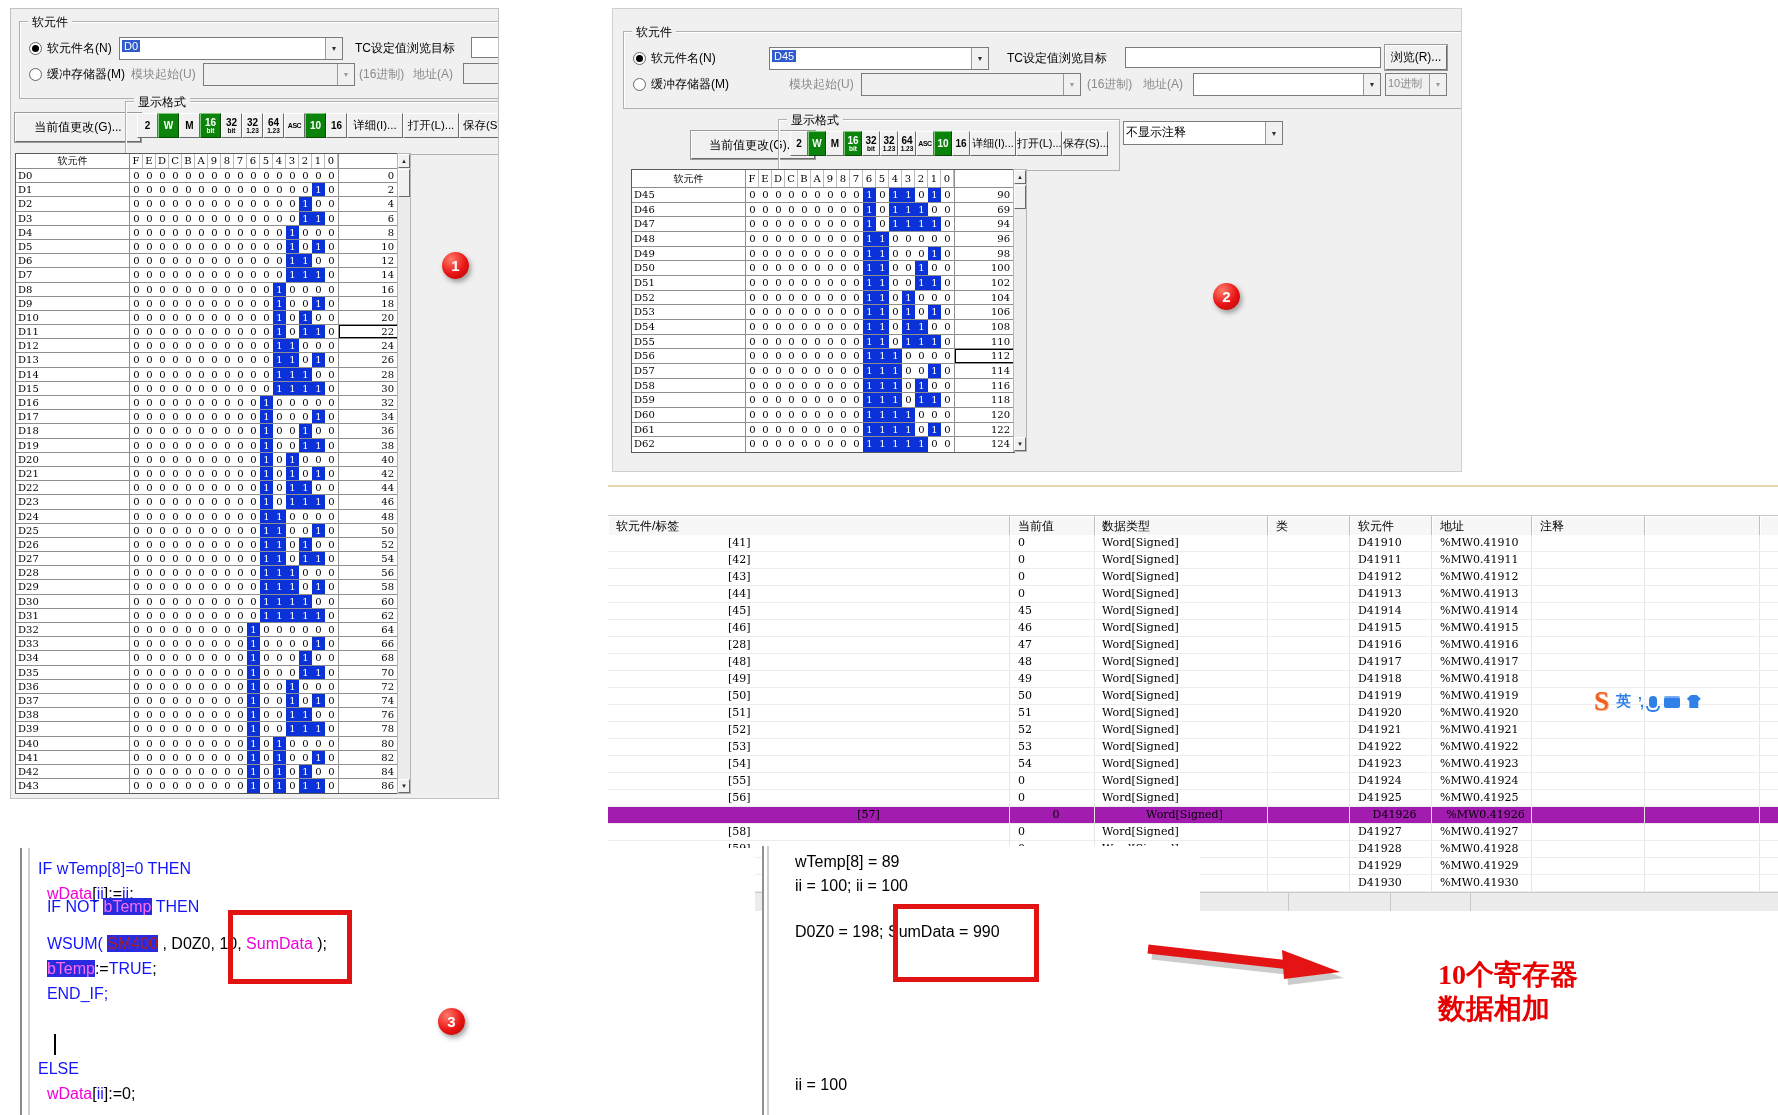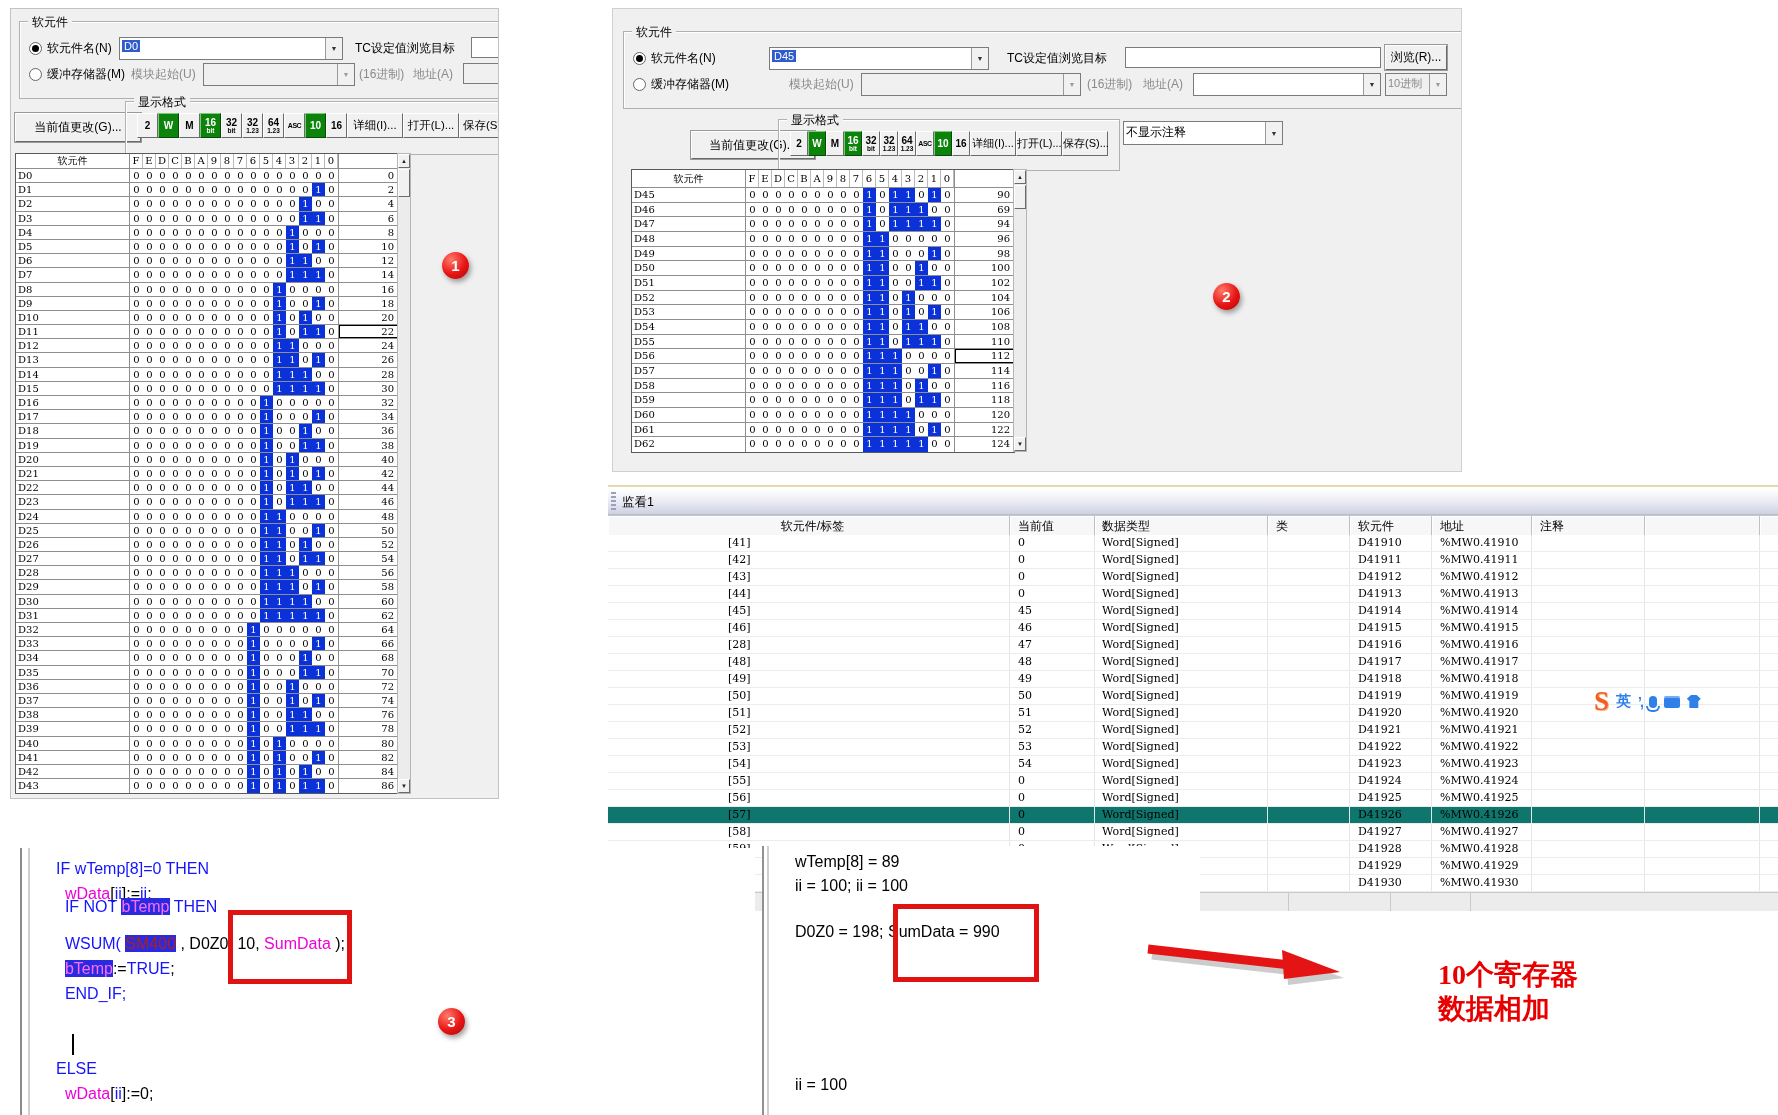--- a/index.html
+++ b/index.html
@@ -78,35 +78,35 @@
   .wtitle .grip{position:absolute;left:3px;top:3px;bottom:3px;width:5px;
        background:repeating-linear-gradient(180deg,#9aa0b8 0 2px,transparent 2px 4px);}
   .wtitle .txt{position:absolute;left:14px;top:5px;font-size:12.5px;}
   .whead{position:absolute;left:0;right:0;top:28px;height:19px;display:flex;
        background:#f7f7f7;border-top:1px solid #c6c6c6;border-bottom:1px solid #b8b8b8;}
   .whc{box-sizing:border-box;border-right:1px solid #c0c0c0;font-size:12px;padding:2px 0 0 8px;
        box-shadow:inset 1px 1px 0 #fff;white-space:nowrap;overflow:hidden;flex:none;}
   .wrows{position:absolute;left:0;right:0;top:48px;}
   .wrow{display:flex;height:17px;line-height:16px;border-bottom:1px solid #ececec;
        box-sizing:border-box;background:#fff;}
-  .wrow.sel{background:#0f766e;}
+  .wrow.sel{background:#a21caf;text-align:center;}
   .wc{box-sizing:border-box;border-right:1px solid #e6e6e6;font-family:"DejaVu Serif",serif;
        font-size:11px;white-space:nowrap;overflow:hidden;flex:none;}
   .c0{width:402px;padding-left:120px;} .c1{width:85px;padding-left:8px;}
   .c2{width:173px;padding-left:7px;}  .c3{width:82px;}
   .c4{width:82px;padding-left:8px;}   .c5{width:100px;padding-left:8px;}
   .c6{width:113px;} .c7{width:115px;} .c8{flex:1;border-right:none;}
   .wstrip{position:absolute;left:0;right:0;top:405px;height:18px;background:#ececec;
        border-top:1px solid #c9c9c9;}
   .wstrip i{position:absolute;top:0;bottom:0;width:1px;background:#c9c9c9;}
 
   
   .codepane{position:absolute;background:#fff;font-size:16px;font-family:"Liberation Sans",sans-serif;}
   .cmargin{position:absolute;width:6px;border-left:2px solid #8a8a8a;border-right:2px solid #cfcfcf;}
-  .cline{position:absolute;left:28px;white-space:pre;height:25px;line-height:22px;margin-left:18px;}
+  .cline{position:absolute;left:28px;white-space:pre;height:25px;line-height:22px;}
   .seg-b{color:#1414ff;} .seg-m{color:#f000d8;} .seg-k{color:#000;}
   .seg-sb{color:#ff6df2;background:#2a2ae0;} .seg-sr{color:#a82222;background:#2a2ae0;}
   .cursorbar{display:inline-block;width:2px;height:21px;background:#000;vertical-align:middle;margin-left:16px;}
 
   
   .vdivider{position:absolute;width:7px;background:#fff;border-left:2px solid #919191;
        border-right:2px solid #cfcfcf;box-sizing:border-box;}
   .monpane{position:absolute;background:#fff;}
   .monline{position:absolute;font-size:16px;color:#000;white-space:pre;}
   .redbox{position:absolute;border:5px solid #e01212;box-sizing:border-box;background:transparent;}
@@ -1573,26 +1573,22 @@
       </div>
     </div>
   <div class="sb" style="left:400px;top:160px;width:14px;height:283px;">
     <span class="ar" style="top:0;">▲</span>
     <span class="th" style="top:15px;height:24px;"></span>
     <span class="ar" style="bottom:0;">▼</span>
   </div>
 </div>
 
 <div class="watch" style="left:608px;top:485px;width:1170px;height:423px;">
-  <div class="wtitle">
-    <span class="grip"></span>
-    <span class="txt">监看1</span>
-  </div>
   <div class="whead" id="watch-head">
-      <div class="whc c0" style="padding-left: 8px; text-align: center;">软元件/标签</div>
+      <div class="whc c0" style="padding-left: 8px;">软元件/标签</div>
       <div class="whc c1">当前值</div>
       <div class="whc c2">数据类型</div>
       <div class="whc c3">类</div>
       <div class="whc c4">软元件</div>
       <div class="whc c5">地址</div>
       <div class="whc c6">注释</div>
       <div class="whc c7"></div>
       <div class="whc c8"></div>
     </div>
   <div class="wrows" id="watch-rows">

